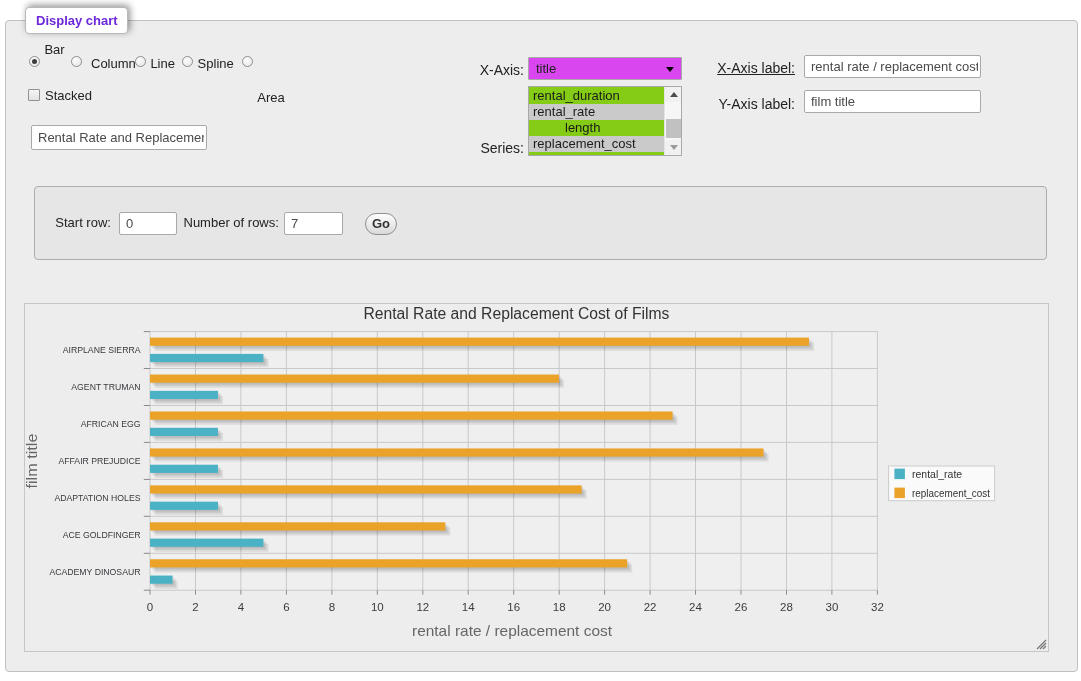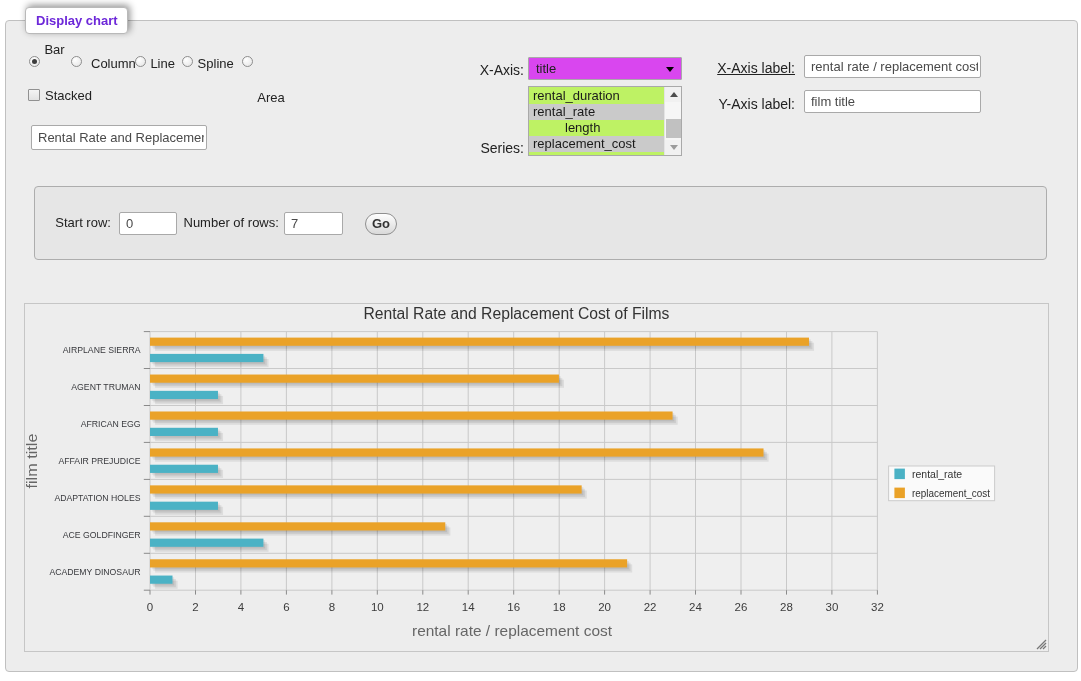--- a/index.html
+++ b/index.html
@@ -9,21 +9,21 @@
 #legendbox { left:25px; top:7px; width:103px; height:27px; background:#fff; border:1px solid #b9b9b9; border-radius:4px; box-shadow:2px -2px 7px rgba(0,0,0,0.42); font-weight:bold; font-size:13px; color:#6d28d9; line-height:25px; padding-left:10px; }
 .radio { width:11px; height:11px; border-radius:50%; border:1px solid #8e8e8e; background:radial-gradient(circle at 35% 30%, #fff, #e3e3e3); display:inline-block; position:absolute; }
 .radio.sel::after { content:""; position:absolute; left:2px; top:2px; width:5px; height:5px; border-radius:50%; background:#3d3d3d; }
 .cb { width:12px; height:12px; border:1px solid #919191; background:linear-gradient(#f4f4f4,#e2e2e2); position:absolute; border-radius:1px; }
 .lbl { position:absolute; font-size:13px; color:#222; white-space:nowrap; }
 .rlbl { position:absolute; font-size:14px; color:#222; white-space:nowrap; text-align:right; }
 input.txt { position:absolute; border:1px solid #a9a9a9; border-radius:2px; background:#fff; font-family:"Liberation Sans",sans-serif; font-size:13px; color:#4a4a4a; padding:0 2px 0 6px; outline:none; }
 #ddl { left:528px; top:57px; width:154px; height:23px; background:#d946ef; border:1px solid #a9a9a9; border-radius:1px;padding-left:46px; }
 #ddl .t { position:absolute; left:7px; top:3px; font-size:13px; color:#222; }
 #ddl .arr { position:absolute; right:7px; top:9px; width:0; height:0; border-left:4px solid transparent; border-right:4px solid transparent; border-top:5px solid #000; }
-#mlist { left:528px; top:86px; width:154px; height:70px; background:#bef264; border:1px solid #a9a9a9; overflow:hidden; }
+#mlist { left:528px; top:86px; width:154px; height:70px; background:#84cc16; border:1px solid #a9a9a9; overflow:hidden; }
 #mlist .row { position:absolute; left:0; width:135px; height:16px; font-size:13px; color:#1a1a1a; padding-left:4px; line-height:16px; white-space:nowrap; }
 #mlist .row.sel { background:#cacaca; }
 #sbar { position:absolute; right:0; top:0; width:17px; height:68px; background:#f6f6f6; border-left:1px solid #e4e4e4; }
 #sbar .btn { position:absolute; left:0; width:17px; height:15px; background:#f1f1f1; }
 #sbar .thumb { position:absolute; left:1px; top:32px; width:15px; height:19px; background:#c1c1c1; }
 .tri-up { position:absolute; left:4.5px; top:5px; width:0; height:0; border-left:4px solid transparent; border-right:4px solid transparent; border-bottom:5px solid #4d4d4d; }
 .tri-dn { position:absolute; left:4.5px; top:5px; width:0; height:0; border-left:4px solid transparent; border-right:4px solid transparent; border-top:5px solid #9b9b9b; }
 #panel { left:34px; top:186px; width:1013px; height:74px; background:#e6e6e6; border:1px solid #adadad; border-radius:4px; }
 #gobtn { left:365px; top:213px; width:32px; height:22px; border:1px solid #8f8f8f; border-radius:11px; background:linear-gradient(#fefefe,#d9d9d9); font-size:13px; font-weight:bold; color:#333; text-align:center; line-height:20px; }
 #chart { left:24px; top:303px; width:1025px; height:349px; }

